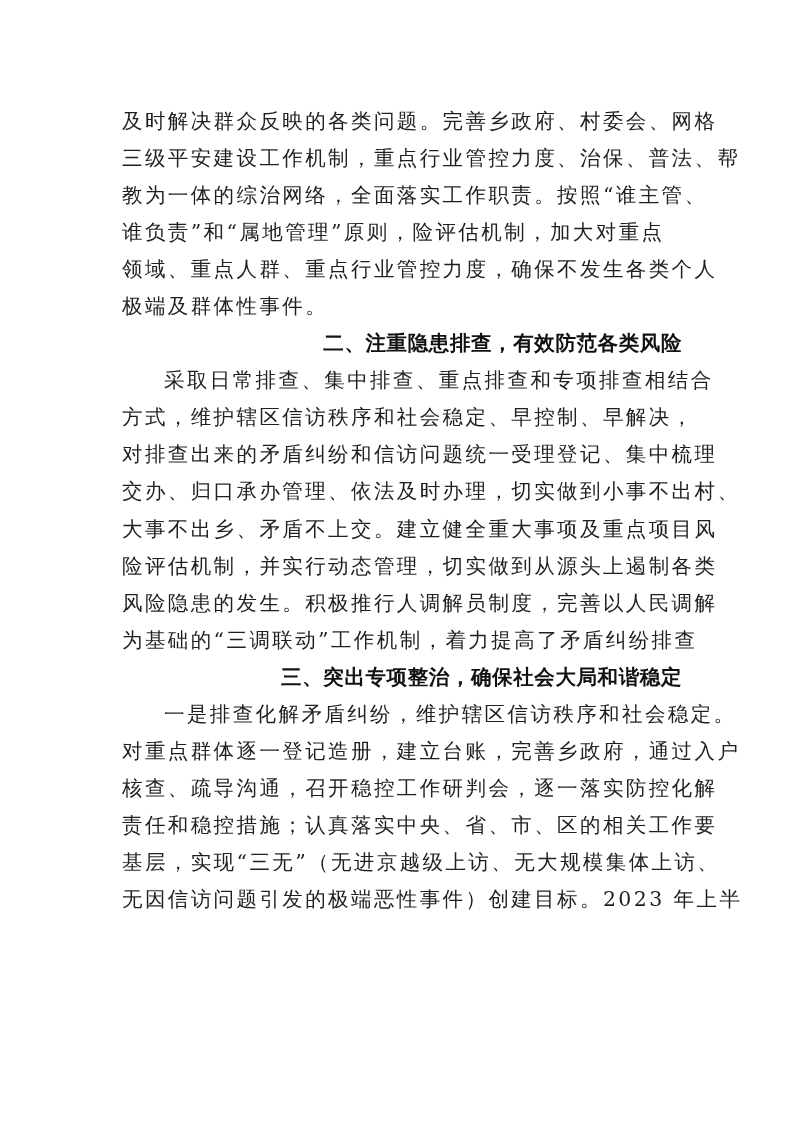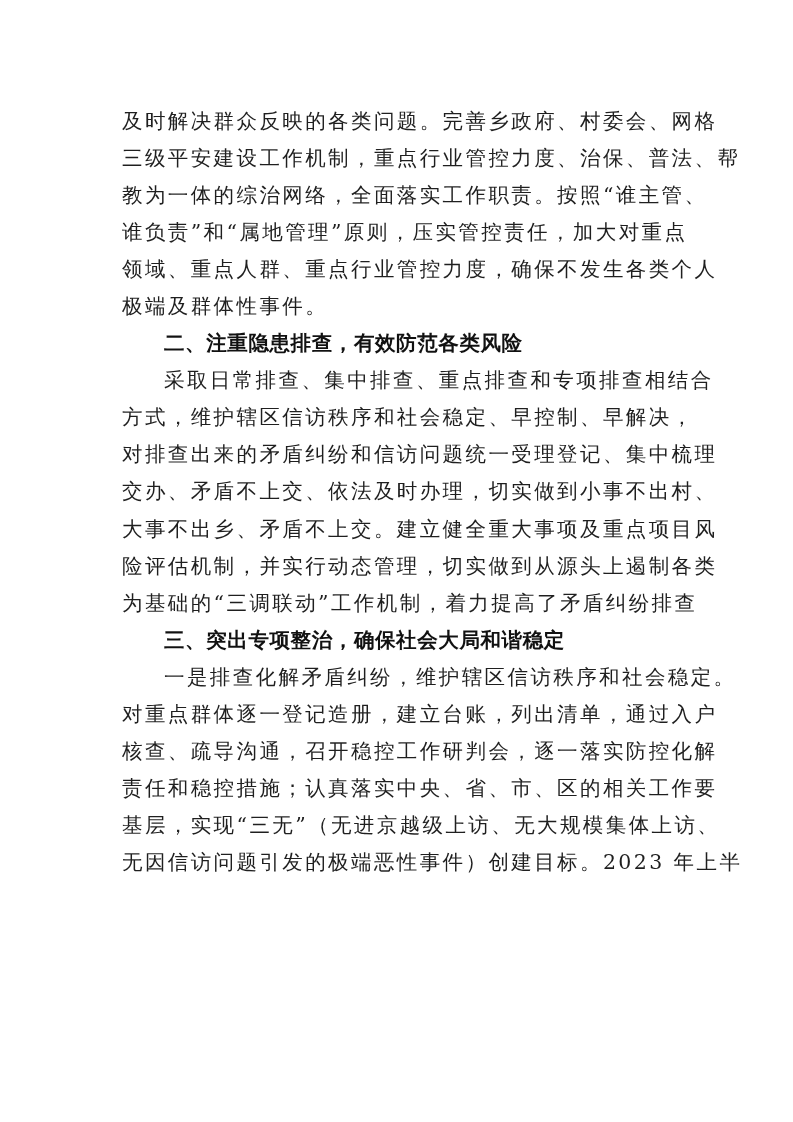--- a/index.html
+++ b/index.html
@@ -40,54 +40,56 @@
     }
     .line.indent {
       padding-left: 42px;
     }
     .line.heading {
       font-family: "DejaVu Sans", "Liberation Sans", sans-serif;
       font-weight: bold;
       letter-spacing: 0.6px;
       color: #111111;
       padding-left: 42px;
+      text-align: right;
     }
   </style>
 </head>
 <body>
 
 <div class="page">
   <div class="content">
 
     <div>
       <div class="line">及时解决群众反映的各类问题。完善乡政府、村委会、网格</div>
       <div class="line">三级平安建设工作机制，重点行业管控力度、治保、普法、帮</div>
       <div class="line">教为一体的综治网络，全面落实工作职责。按照“谁主管、</div>
-      <div class="line">谁负责”和“属地管理”原则，压实管控责任，加大对重点</div>
+      <div class="line">谁负责”和“属地管理”原则，险评估机制，加大对重点</div>
       <div class="line">领域、重点人群、重点行业管控力度，确保不发生各类个人</div>
       <div class="line">极端及群体性事件。</div>
     </div>
 
     <div class="line heading">二、注重隐患排查，有效防范各类风险</div>
 
     <div>
       <div class="line indent">采取日常排查、集中排查、重点排查和专项排查相结合</div>
       <div class="line">方式，维护辖区信访秩序和社会稳定、早控制、早解决，</div>
       <div class="line">对排查出来的矛盾纠纷和信访问题统一受理登记、集中梳理</div>
-      <div class="line">交办、矛盾不上交、依法及时办理，切实做到小事不出村、</div>
+      <div class="line">交办、归口承办管理、依法及时办理，切实做到小事不出村、</div>
       <div class="line">大事不出乡、矛盾不上交。建立健全重大事项及重点项目风</div>
       <div class="line">险评估机制，并实行动态管理，切实做到从源头上遏制各类</div>
+      <div class="line">风险隐患的发生。积极推行人调解员制度，完善以人民调解</div>
       <div class="line">为基础的“三调联动”工作机制，着力提高了矛盾纠纷排查</div>
     </div>
 
     <div class="line heading">三、突出专项整治，确保社会大局和谐稳定</div>
 
     <div>
       <div class="line indent">一是排查化解矛盾纠纷，维护辖区信访秩序和社会稳定。</div>
-      <div class="line">对重点群体逐一登记造册，建立台账，列出清单，通过入户</div>
+      <div class="line">对重点群体逐一登记造册，建立台账，完善乡政府，通过入户</div>
       <div class="line">核查、疏导沟通，召开稳控工作研判会，逐一落实防控化解</div>
       <div class="line">责任和稳控措施；认真落实中央、省、市、区的相关工作要</div>
       <div class="line">基层，实现“三无”（无进京越级上访、无大规模集体上访、</div>
       <div class="line">无因信访问题引发的极端恶性事件）创建目标。2023 年上半</div>
     </div>
 
   </div>
 </div>
 
 </body></html>

